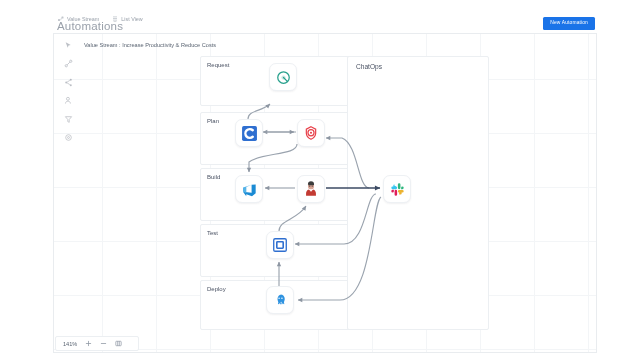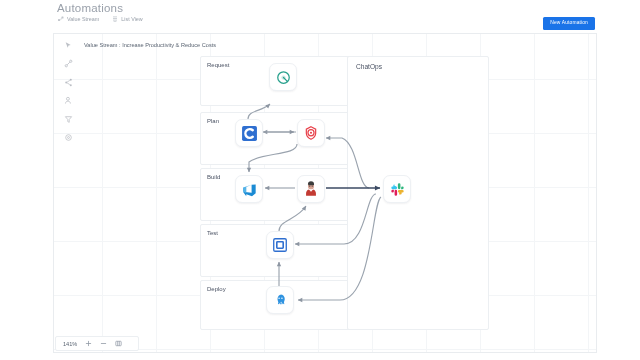--- a/index.html
+++ b/index.html
@@ -5,21 +5,21 @@
   html,body{margin:0;padding:0;}
   body{
     width:640px;height:360px;overflow:hidden;
     background:#ffffff;
     font-family:"Liberation Sans","DejaVu Sans",sans-serif;
     color:#3c4257;
     position:relative;
   }
   
   #page-title{
-    position:absolute;left:57px;top:2px;
+    position:absolute;left:57px;top:20px;
     font-size:11.5px;color:#9aa1ab;letter-spacing:.2px;
     white-space:nowrap;
   }
   #view-tabs{
     position:absolute;left:58px;top:16px;
     display:flex;align-items:center;gap:13px;
   }
   .view-tab{
     display:flex;align-items:center;gap:3px;
     font-size:5.4px;color:#9aa1ab;white-space:nowrap;

